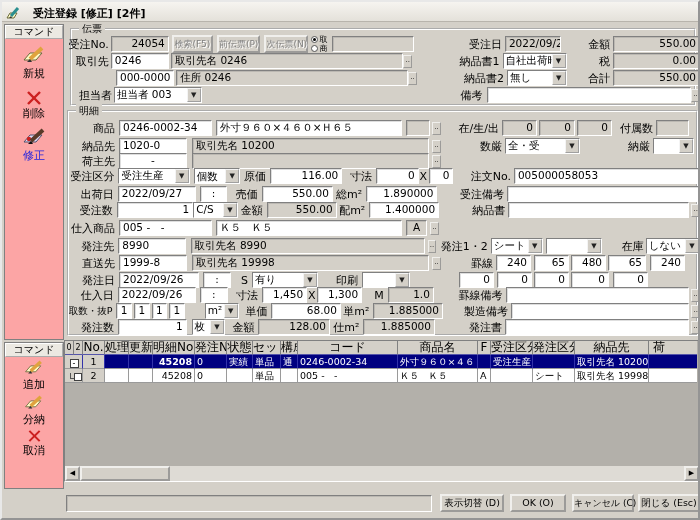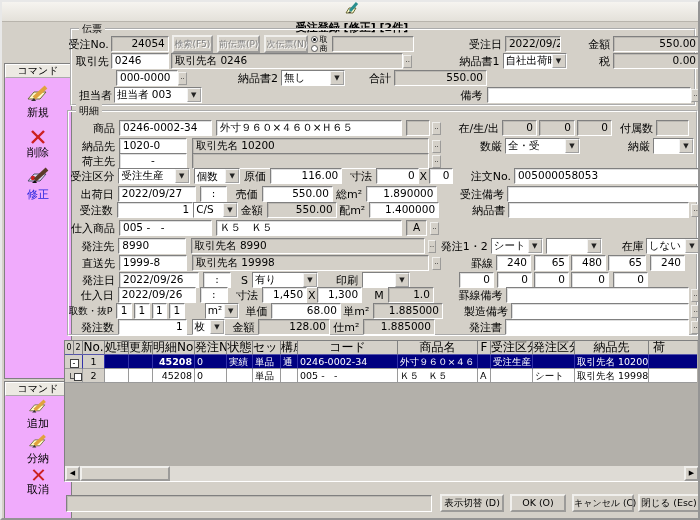--- a/index.html
+++ b/index.html
@@ -1,25 +1,25 @@
 <!DOCTYPE html>
 <html><head>
 <meta charset="utf-8">
 <style>
   * { box-sizing:border-box; margin:0; padding:0; }
   html,body { width:700px; height:520px; }
   body { font-family:"DejaVu Sans",sans-serif; font-size:11px; color:#000; }
   .window { position:relative; width:700px; height:520px; background:#d4d0c8;
             border:2px outset #e8e8e8; overflow:hidden; }
   .titlebar { position:absolute; left:0; top:0; width:100%; height:20px;
-              background:linear-gradient(#f6f4f0,#e4e1da); display:flex; align-items:center;
-              border-bottom:1px solid #b8b4ac; padding-left:4px; gap:4px;flex-direction:column; }
+              background:linear-gradient(#f6f4f0,#e4e1da); display:flex; align-items:flex-end;
+              border-bottom:1px solid #b8b4ac; padding-left:4px; gap:13px; }
   .title-text { font-weight:bold; font-size:11px; }
   
-  .sb { position:absolute; width:68px; border:1px solid #808080; background:#f0abfc;margin-top:39px; }
+  .sb { position:absolute; width:60px; border:1px solid #808080; background:#fca5a5; }
   .sb-head { height:14px; background:#ece9e2; border:1px outset #fff; text-align:center;
              font-size:10px; line-height:12px; }
   .sb-item { display:flex; flex-direction:column; align-items:center; margin-top:7px; cursor:pointer; }
   .sb-item .cap { font-size:11px; margin-top:1px; color:#000; }
   .sb-item.active .cap { color:#2222dd; }
   
   .row { position:absolute; display:flex; align-items:center; height:16px; }
   .lbl { display:inline-block; text-align:right; white-space:nowrap; font-size:11px; }
   .fld,.fldg { display:inline-block; height:16px; line-height:13px; padding:0 3px; font-size:10.5px;
         white-space:nowrap; overflow:hidden; background:#fff;
@@ -181,20 +181,21 @@
       <span class="dd" style="width:64px;margin-left:3px;">
           <span class="ddv">自社出荷時</span>
           <span class="dda">▼</span>
         </span>
       <span class="lbl" style="width:38px;margin-left:8px;">税</span>
       <span class="fldg num" style="width:93px;margin-left:3px;">0.00</span>
     </div>
 
     <div class="row" style="left:0;top:46px;width:634px;">
       <span class="fld" style="width:62px;margin-left:50px;">000-0000</span>
+      <span class="fldg" style="width:249px;margin-left:2px;">住所 0246</span>
       <span class="dots">..</span>
       <span class="lbl" style="width:50px;margin-left:41px;">納品書2</span>
       <span class="dd" style="width:64px;margin-left:3px;">
           <span class="ddv">無し</span>
           <span class="dda">▼</span>
         </span>
       <span class="lbl" style="width:38px;margin-left:8px;">合計</span>
       <span class="fldg num" style="width:93px;margin-left:3px;">550.00</span>
     </div>
 

